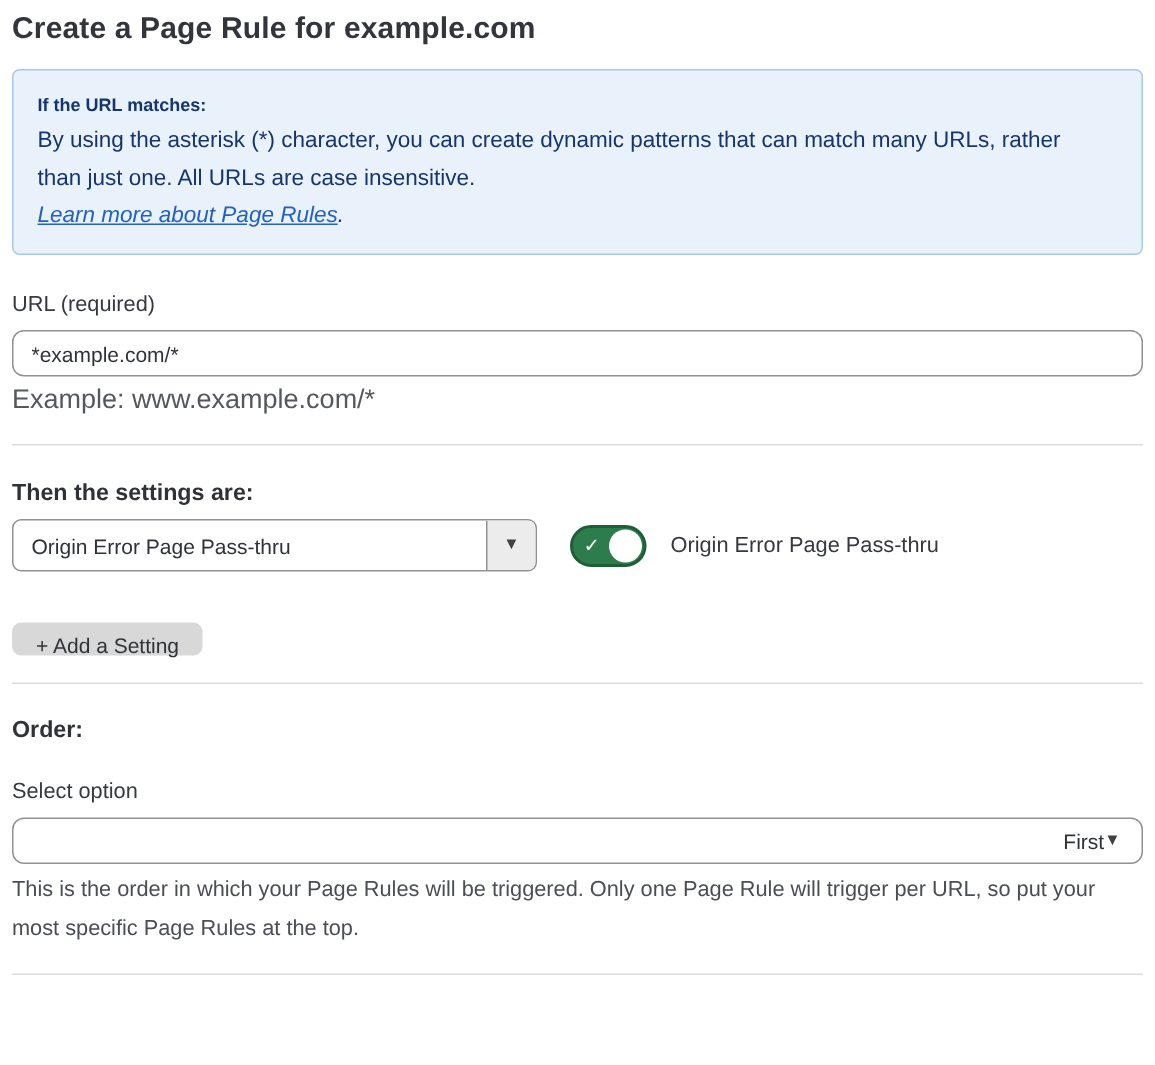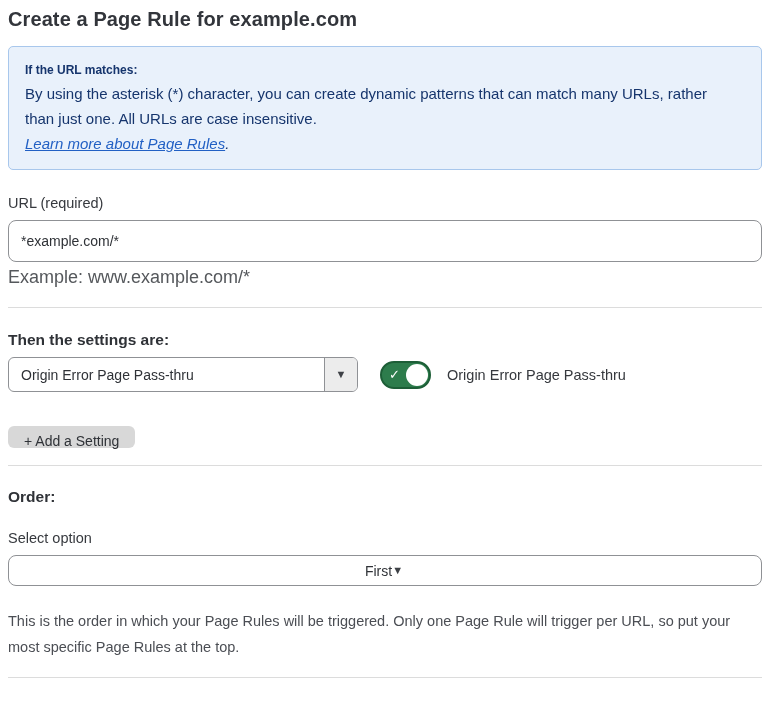--- a/index.html
+++ b/index.html
@@ -33,21 +33,21 @@
     color: #2260c4; text-decoration: underline; cursor: pointer;
   }
 
   .field-label {
     font-size: 14.5px; color: #36393e; line-height: 18px;
   }
   .url-label { margin-top: 24px; }
 
   .text-input {
     margin-top: 8px;
-    width: 754px; height: 42px;
+    width: 754px; height: 31px;
     border: 1px solid #8f9195; border-radius: 8px;
     padding: 0 12px;
     font-size: 14px; color: #2f3237;
     font-family: "Liberation Sans", "DejaVu Sans", sans-serif;
     background: #ffffff;
     outline: none;
     display: block;
   }
 
   .hint-text {
@@ -134,25 +134,25 @@
 
   .select-box {
     margin-top: 8px;
     width: 754px; height: 31px;
     border: 1px solid #8f9195; border-radius: 8px;
     background: #ffffff;
     display: flex; align-items: center;
     padding: 0 14px 0 12px;
     font-size: 14px; color: #2f3237;
     cursor: pointer;
-    justify-content: center;
+    justify-content: flex-end;
   }
 
   .help-text {
-    margin-top: 22px;
+    margin-top: 4px;
     font-size: 14.5px; color: #4b4e54;
     line-height: 26px; max-width: 750px;
   }
 
   .divider-3 { margin-top: 17px; }
 </style>
 </head>
 <body>
 
 <div class="container">

